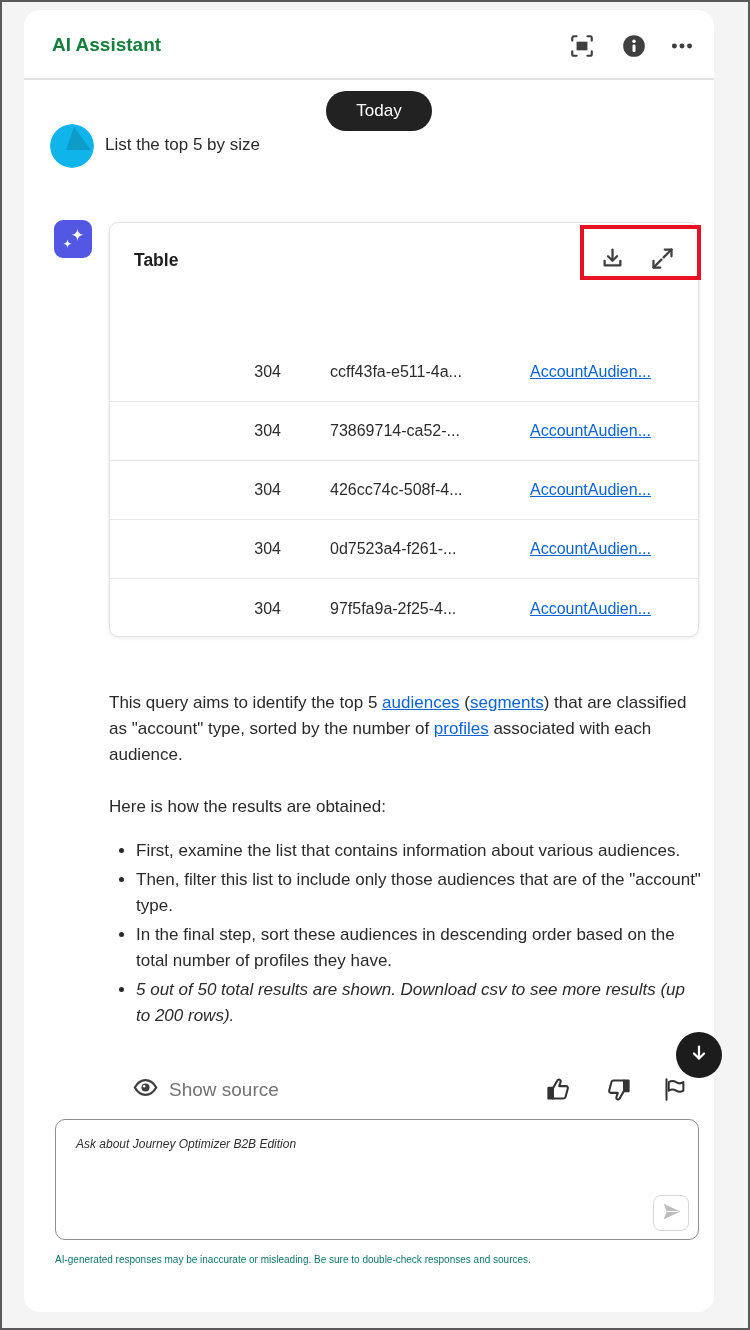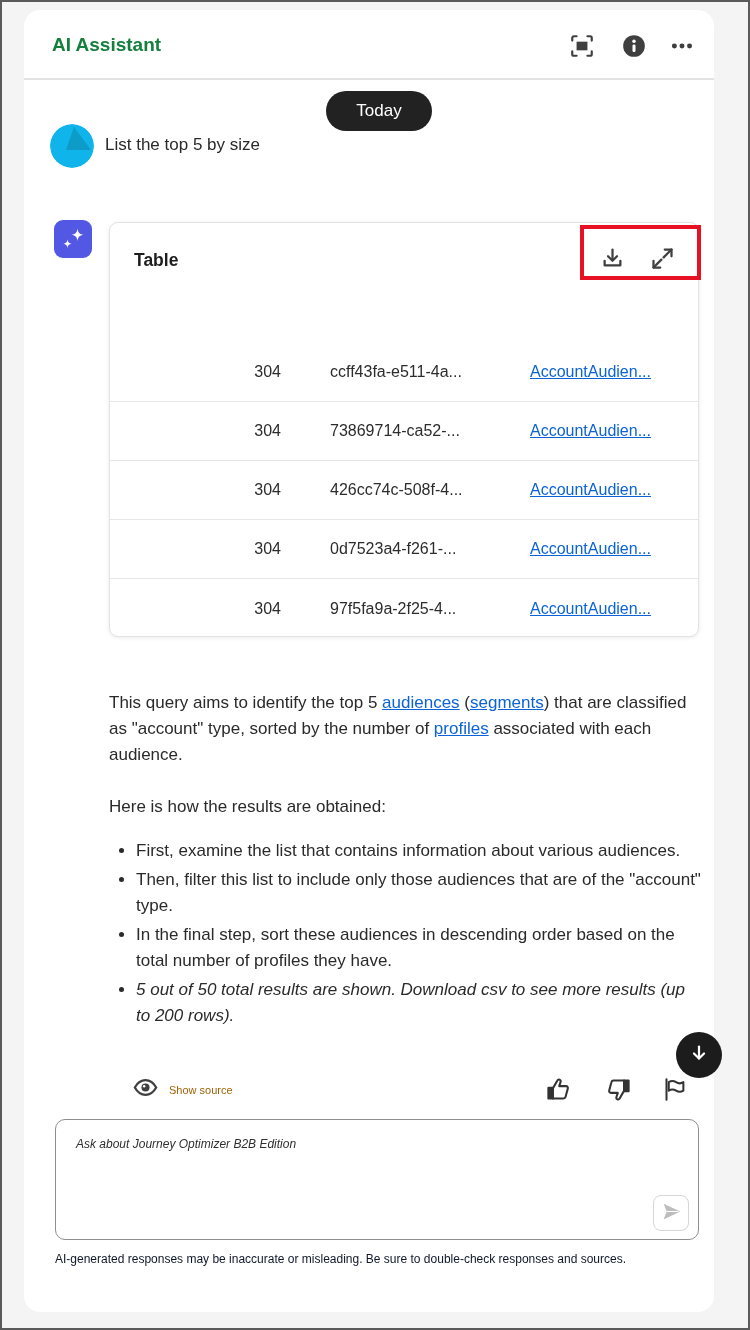--- a/index.html
+++ b/index.html
@@ -37,32 +37,32 @@
   
   .txt { position:absolute; left:85px; width:592px; font-size:17px; line-height:26px; color:#2a2a2a; }
   .lnk { color:#0b63d6; text-decoration:underline; cursor:pointer; }
   .bullets { position:absolute; left:85px; width:594px; font-size:17px; line-height:26px; color:#2a2a2a; }
   .bullets ul { margin:0; padding-left:27px; }
   .bullets li { margin-bottom:3px; }
   .bullets li.italic { font-style:italic; }
 
   
   .src-row { position:absolute; left:108px; top:1064px; display:flex; align-items:center; gap:10px; cursor:pointer; }
-  .src-label { font-size:11px; color:#a16207; }
+  .src-label { font-size:19px; color:#737373; }
   .fb-icon { position:absolute; top:1066px; width:27px; height:27px; cursor:pointer; }
 
   .scroll-btn { position:absolute; left:652px; top:1022px; width:46px; height:46px; border-radius:50%; background:#1c1c1c; display:flex; align-items:center; justify-content:center; cursor:pointer; z-index:5; }
 
   
   .composer { position:absolute; left:31px; top:1109px; width:644px; height:121px; border:1px solid #8e8e8e; border-radius:10px; background:#fff; }
   .composer textarea { position:absolute; inset:0; width:100%; height:100%; border:none; outline:none; resize:none; background:transparent; border-radius:10px; padding:17px 20px; font-family:"Liberation Sans", sans-serif; font-size:12px; color:#222; }
   .composer textarea::placeholder { font-style:italic; color:#2f2f2f; opacity:1; }
   .send-btn { position:absolute; right:9px; bottom:8px; width:36px; height:36px; border:1px solid #d6d6d6; border-radius:8px; background:#fff; display:flex; align-items:center; justify-content:center; cursor:pointer; }
 
-  .disclaimer { position:absolute; left:31px; top:1238px; width:624px; font-size:12px; line-height:23px; color:#0f172a; }
+  .disclaimer { position:absolute; left:31px; top:1238px; width:624px; font-size:10px; line-height:23px; color:#0f766e; }
 </style>
 </head>
 <body>
 
 <div id="screen">
   <div class="panel">
 
     <div class="hdr-title">AI Assistant</div>
     <div class="hdr-icon" style="left:544px;">
       <svg width="26" height="26" viewBox="0 0 24 24" fill="none" stroke="#3f3f3f" stroke-width="2" stroke-linecap="round">

